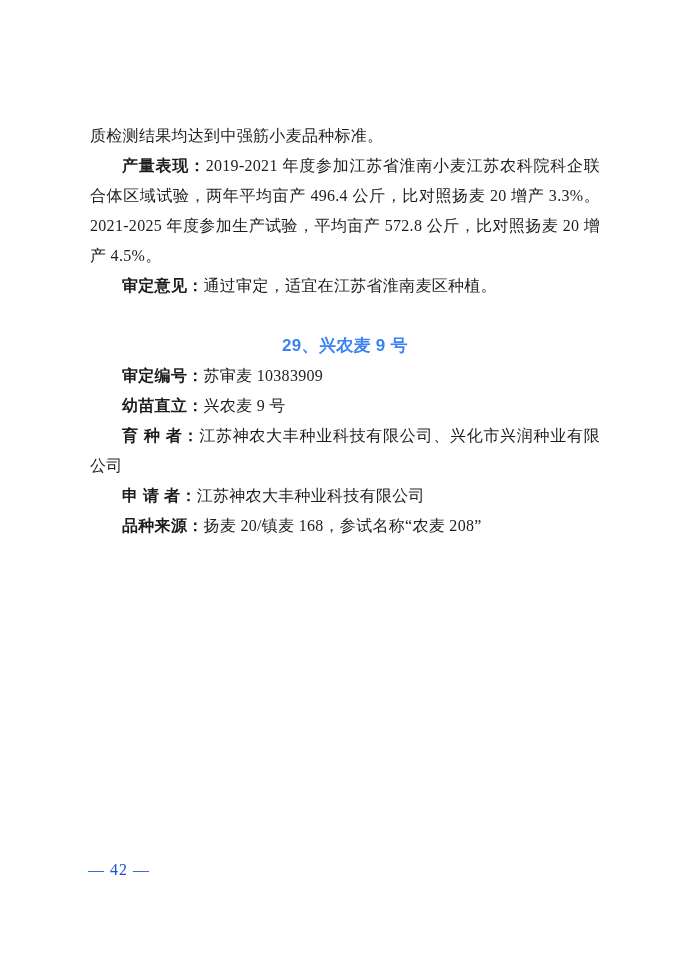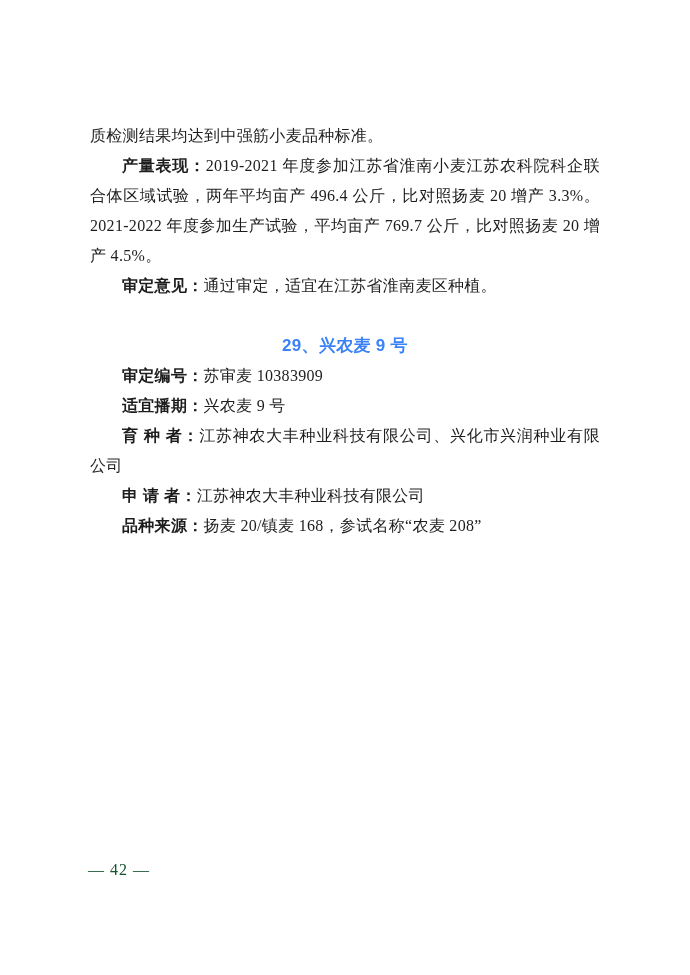--- a/index.html
+++ b/index.html
@@ -49,42 +49,42 @@
     text-indent: 0;
     font-family: "Liberation Sans", "DejaVu Sans", sans-serif;
     color: #3b82f6;
   }
   .footer {
     position: absolute;
     left: 88px;
     top: 855px;
     font-size: 16px;
     line-height: 30px;
-    color: #14532d;
+    color: #1d4ed8;
     letter-spacing: 1px;
   }
 </style>
 </head>
 <body>
 
 <div class="page">
   <div class="content">
 
     <p class="para no-indent"><span>质检测结果均达到中强筋小麦品种标准。</span></p>
 
-    <p class="para"><span class="plabel">产量表现：</span><span>2019-2021 年度参加江苏省淮南小麦江苏农科院科企联合体区域试验，两年平均亩产 496.4 公斤，比对照扬麦 20 增产 3.3%。2021-2022 年度参加生产试验，平均亩产 769.7 公斤，比对照扬麦 20 增产 4.5%。</span></p>
+    <p class="para"><span class="plabel">产量表现：</span><span>2019-2021 年度参加江苏省淮南小麦江苏农科院科企联合体区域试验，两年平均亩产 496.4 公斤，比对照扬麦 20 增产 3.3%。2021-2025 年度参加生产试验，平均亩产 572.8 公斤，比对照扬麦 20 增产 4.5%。</span></p>
 
 
     <p class="para"><span class="plabel">审定意见：</span><span>通过审定，适宜在江苏省淮南麦区种植。</span></p>
 
     <h2 class="heading">29、兴农麦 9 号</h2>
 
     <p class="para"><span class="plabel">审定编号：</span><span>苏审麦 10383909</span></p>
 
-    <p class="para"><span class="plabel">适宜播期：</span><span>兴农麦 9 号</span></p>
+    <p class="para"><span class="plabel">幼苗直立：</span><span>兴农麦 9 号</span></p>
 
     <p class="para"><span class="plabel">育 种 者：</span><span>江苏神农大丰种业科技有限公司、兴化市兴润种业有限公司</span></p>
 
     <p class="para"><span class="plabel">申 请 者：</span><span>江苏神农大丰种业科技有限公司</span></p>
 
     <p class="para"><span class="plabel">品种来源：</span><span>扬麦 20/镇麦 168，参试名称“农麦 208”</span></p>
 
 
   </div>
 

